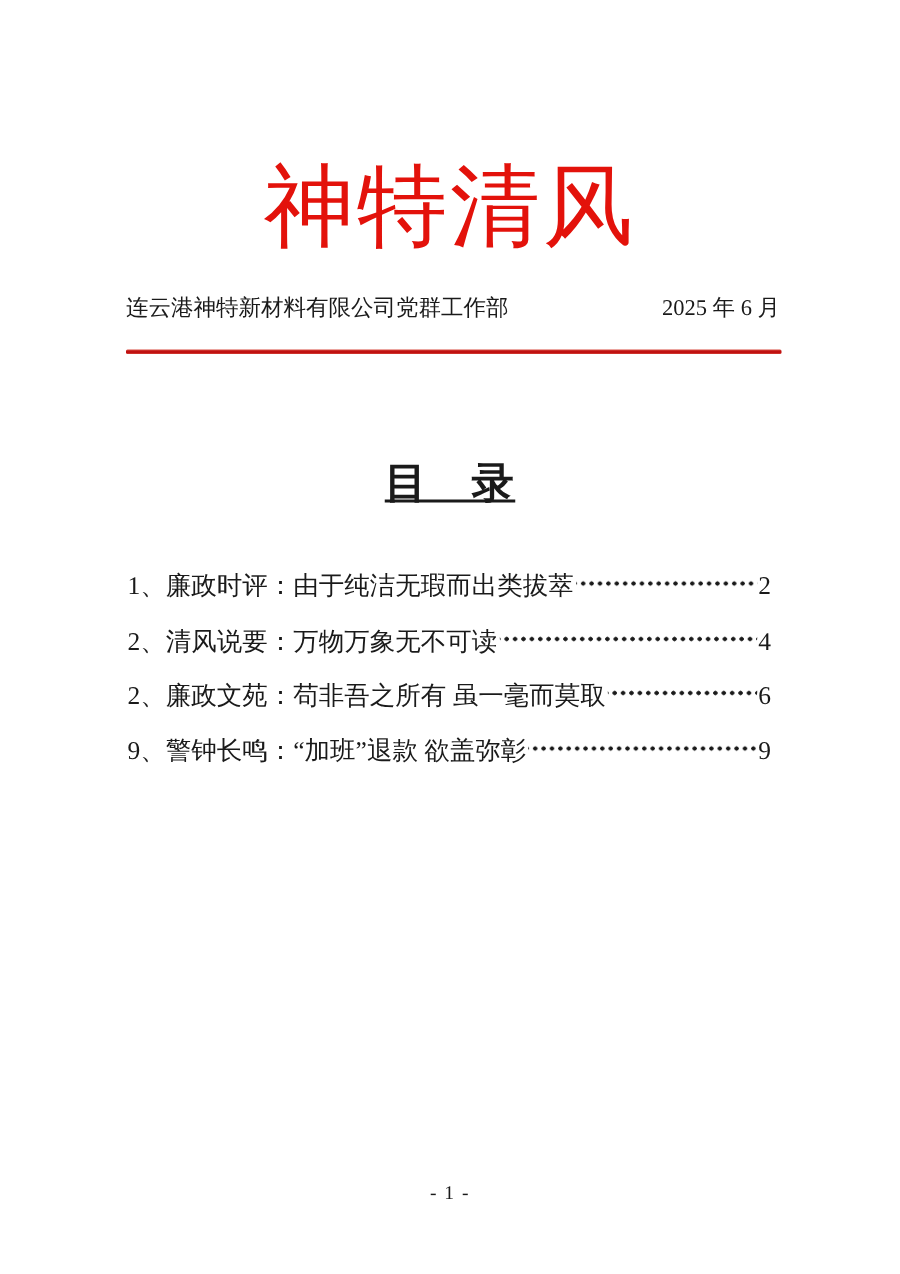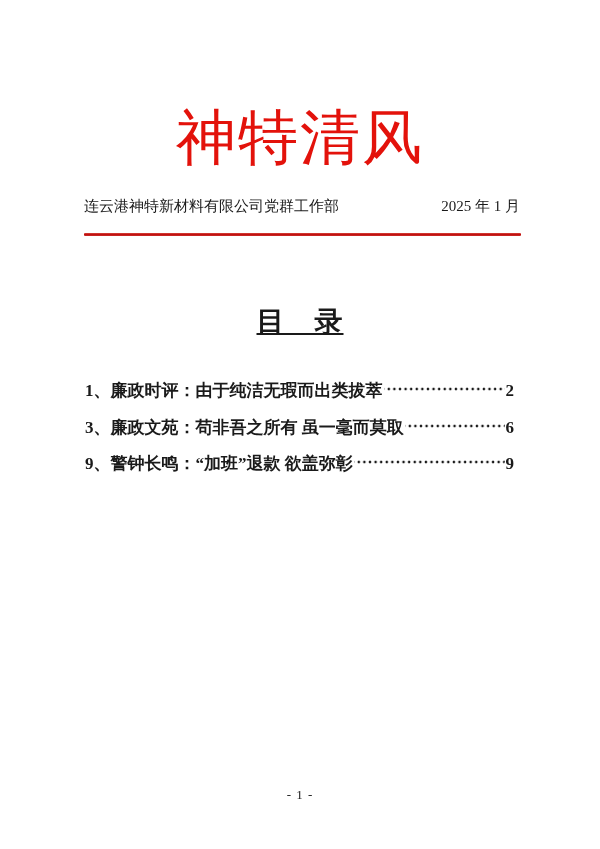--- a/index.html
+++ b/index.html
@@ -61,21 +61,21 @@
     text-decoration: underline;
   }
   .toc-list {
     list-style: none;
     margin: 38px 86px 0 85px;
   }
   .toc-item {
     display: flex;
     align-items: baseline;
     font-size: 17px;
-    font-weight: 700;
+    font-weight: 400;
     line-height: 1;
     margin-bottom: 16.5px;
   }
   .toc-label { white-space: nowrap; }
   .toc-leader {
     flex: 1 1 auto;
     min-width: 18px;
     height: 1em;
     margin: 0 1px;
     background: radial-gradient(circle, var(--ink) 1.25px, transparent 1.55px) 2px 62% / 5.6px 5.6px repeat-x;
@@ -94,35 +94,40 @@
 </head>
 <body>
 
 <div class="page">
 
   <h1 class="masthead-title">神特清风</h1>
 
 
   <div class="publisher-row">
     <span>连云港神特新材料有限公司党群工作部</span>
-    <span>2025 年 1 月</span>
+    <span>2025 年 6 月</span>
   </div>
 
   <div class="red-rule"></div>
 
   <h2 class="toc-heading">目　录</h2>
 
   <ul class="toc-list">
     <li class="toc-item">
       <span class="toc-label">1、廉政时评：由于纯洁无瑕而出类拔萃</span>
       <span class="toc-leader"></span>
       <span class="toc-page">2</span>
     </li>
     <li class="toc-item">
-      <span class="toc-label">3、廉政文苑：苟非吾之所有 虽一毫而莫取</span>
+      <span class="toc-label">2、清风说要：万物万象无不可读</span>
+      <span class="toc-leader"></span>
+      <span class="toc-page">4</span>
+    </li>
+    <li class="toc-item">
+      <span class="toc-label">2、廉政文苑：苟非吾之所有 虽一毫而莫取</span>
       <span class="toc-leader"></span>
       <span class="toc-page">6</span>
     </li>
     <li class="toc-item">
       <span class="toc-label">9、警钟长鸣：“加班”退款 欲盖弥彰</span>
       <span class="toc-leader"></span>
       <span class="toc-page">9</span>
     </li>
   </ul>
 

